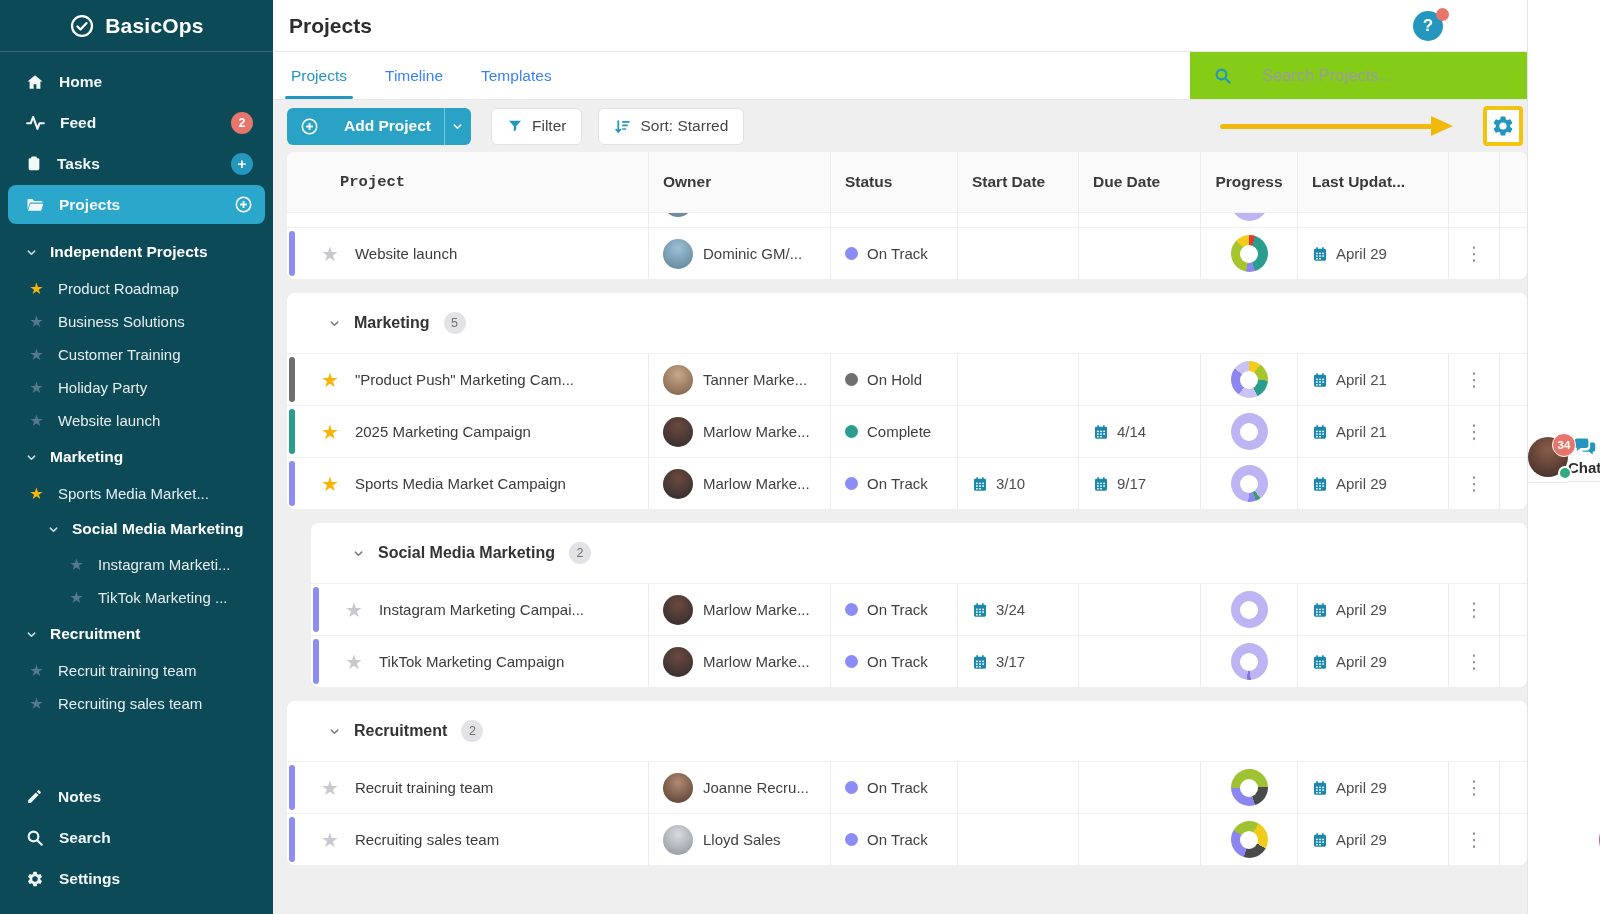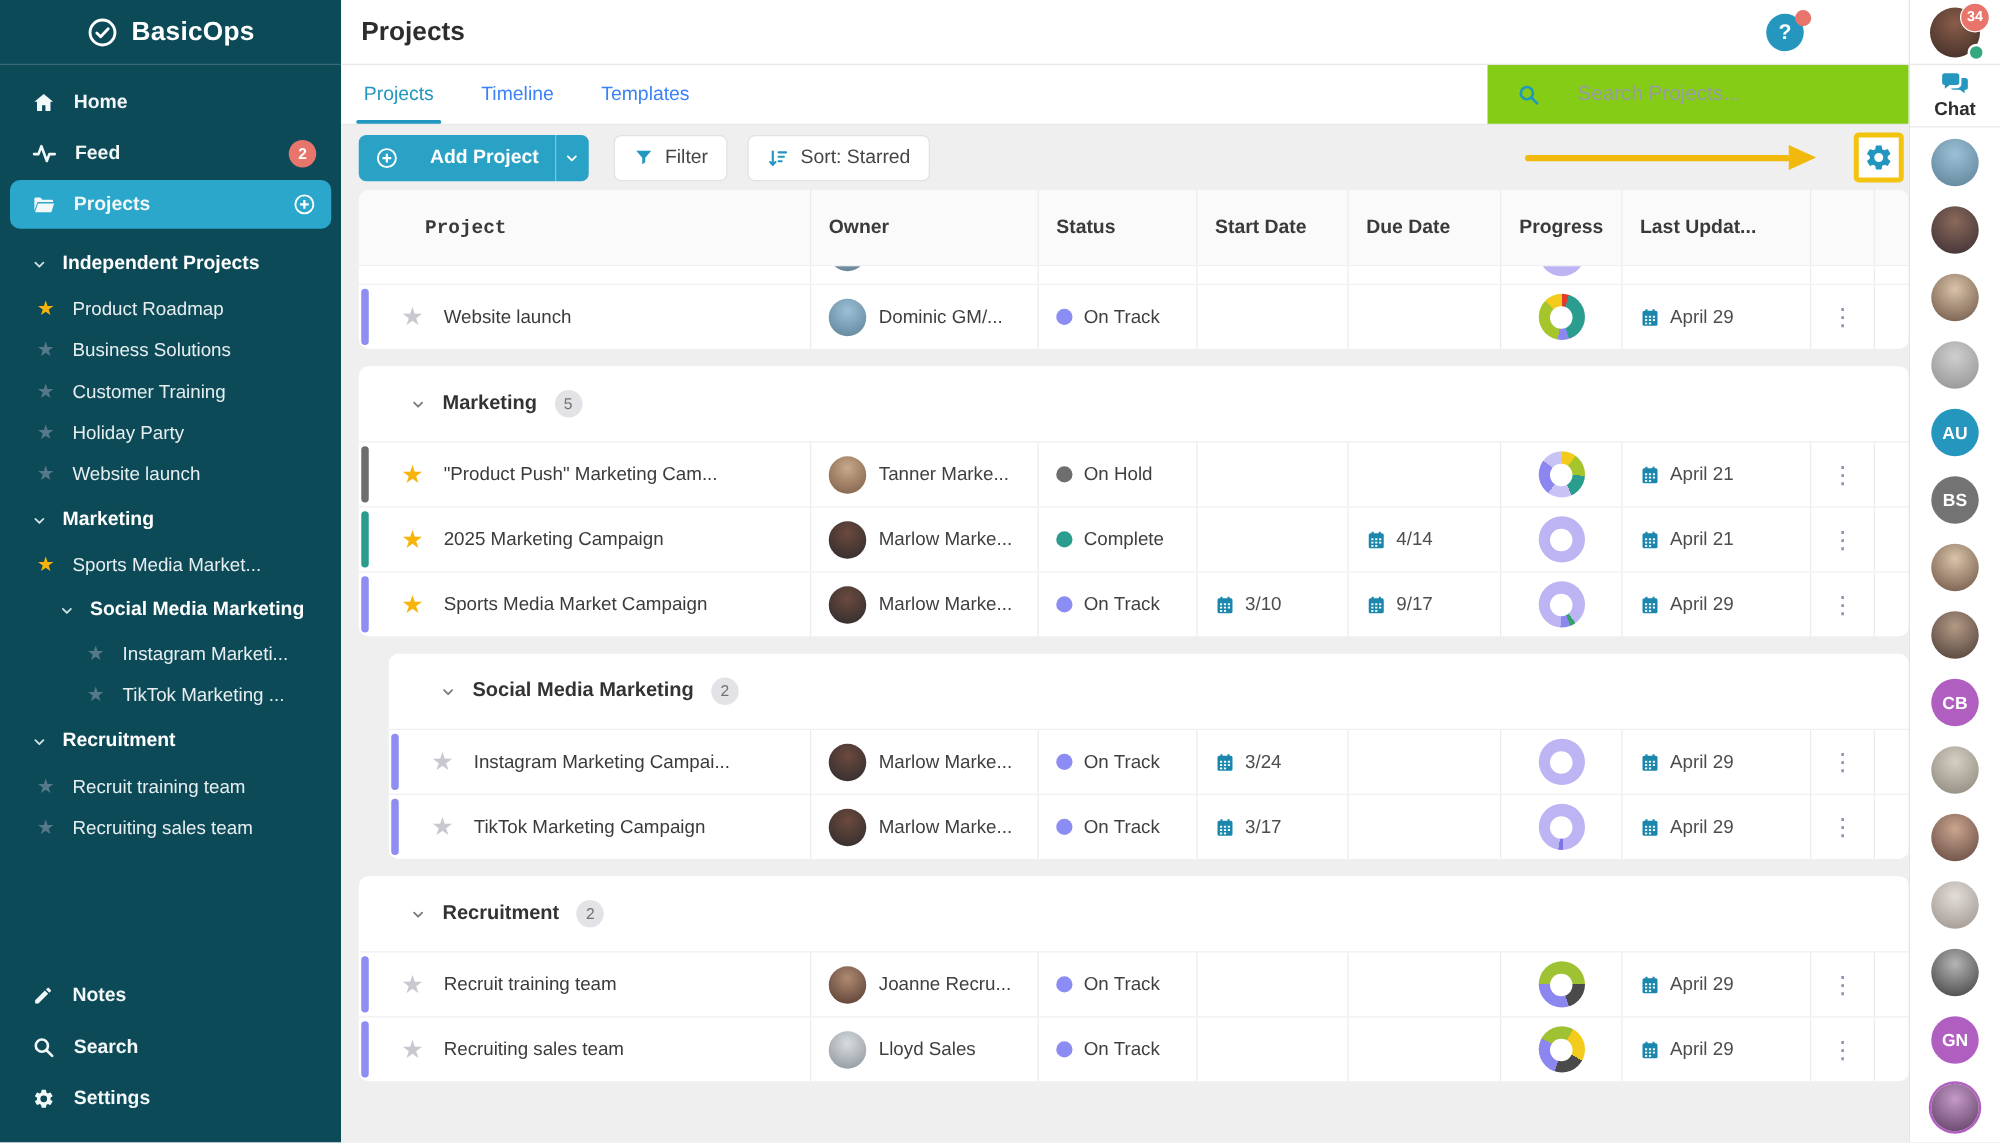--- a/index.html
+++ b/index.html
@@ -83,21 +83,21 @@
   .donut::after { content:""; position:absolute; inset:9.5px; background:#fff; border-radius:50%; }
   .ghead { height:60px; display:flex; align-items:center; padding-left:42px; gap:14px; background:#fff; cursor:pointer; }
   .ghead .glabel { font-size:16px; font-weight:700; color:#333; }
   .gcount { min-width:22px; height:22px; padding:0 7px; border-radius:11px; background:#e3e3e7; color:#707070; font-size:12.5px; display:flex; align-items:center; justify-content:center; }
   .gchev { color:#7c7c7c; }
   .rows .trow { border-top:1px solid #f0f0f2; }
   .partial-clip { height:15px; overflow:hidden; border-top:1px solid #f0f0f2; }
   .partial-clip .trow { margin-top:-37px; border-top:none; }
 
   
-  .rail { width:73px; min-width:73px; background:#fff; border-left:1px solid #e4e4e4; display:flex; flex-direction:column; align-items:center; overflow:hidden; }
+  .rail { width:73px; min-width:73px; background:#fff; border-left:1px solid #e4e4e4; display:flex; flex-direction:row; align-items:center; overflow:hidden; }
   .rail-top { height:52px; min-height:52px; width:100%; display:flex; align-items:center; justify-content:center; border-bottom:1px solid #e8e8e8; }
   .rail-me { width:40px; height:40px; border-radius:50%; position:relative; cursor:pointer; }
   .me-badge { position:absolute; top:-4px; right:-8px; width:24px; height:24px; border-radius:50%; background:#e8756b; color:#fff; font-size:11.5px; font-weight:700; display:flex; align-items:center; justify-content:center; border:1.5px solid #fff; }
   .me-presence { position:absolute; bottom:-3px; right:-4px; width:14px; height:14px; border-radius:50%; background:#34a97e; border:2px solid #fff; }
   .chat-block { height:50px; min-height:50px; width:100%; display:flex; flex-direction:column; align-items:center; justify-content:center; gap:1px; border-bottom:1px solid #e8e8e8; cursor:pointer; }
   .chat-label { font-size:15px; font-weight:700; color:#2e2e2e; }
   .rail-list { display:flex; flex-direction:column; align-items:center; padding-top:9px; gap:16px; }
   .rail-av { width:38px; height:38px; min-height:38px; border-radius:50%; display:flex; align-items:center; justify-content:center; color:#fff; font-size:14px; font-weight:700; cursor:pointer; }
 </style>
 </head>
@@ -123,20 +123,30 @@
         <span class="nlabel">Home</span>
       </div>
       <div class="nav-item">
         <span>
           <svg width="19" height="19" viewBox="0 0 24 24" fill="none" stroke="currentColor" stroke-width="2.6" stroke-linecap="round" stroke-linejoin="round">
             <polyline points="1.5 13 6 13 9 5 14.5 20 17 13 22.5 13"></polyline>
           </svg>
         </span>
         <span class="nlabel">Feed</span>
         <span class="badge-num">2</span>
+      </div>
+      <div class="nav-item">
+        <span>
+          <svg width="16" height="17" viewBox="0 0 24 24" fill="currentColor">
+            <rect x="4" y="4" width="16" height="18" rx="2"></rect>
+            <rect x="8" y="1.5" width="8" height="5" rx="1.2"></rect>
+          </svg>
+        </span>
+        <span class="nlabel">Tasks</span>
+        <span class="badge-add">+</span>
       </div>
       <div class="nav-item selected">
         <span>
           <svg width="18" height="18" viewBox="0 0 24 24" fill="currentColor">
             <path d="M2 5.5A1.5 1.5 0 0 1 3.5 4h5l2 2.5h10A1.5 1.5 0 0 1 22 8v.8H5.4L2 18z"></path>
             <path d="M5.9 10.3H23l-2.5 8.3a1.7 1.7 0 0 1-1.6 1.2H2.7z"></path>
           </svg>
         </span>
         <span class="nlabel">Projects</span>
         <span>

